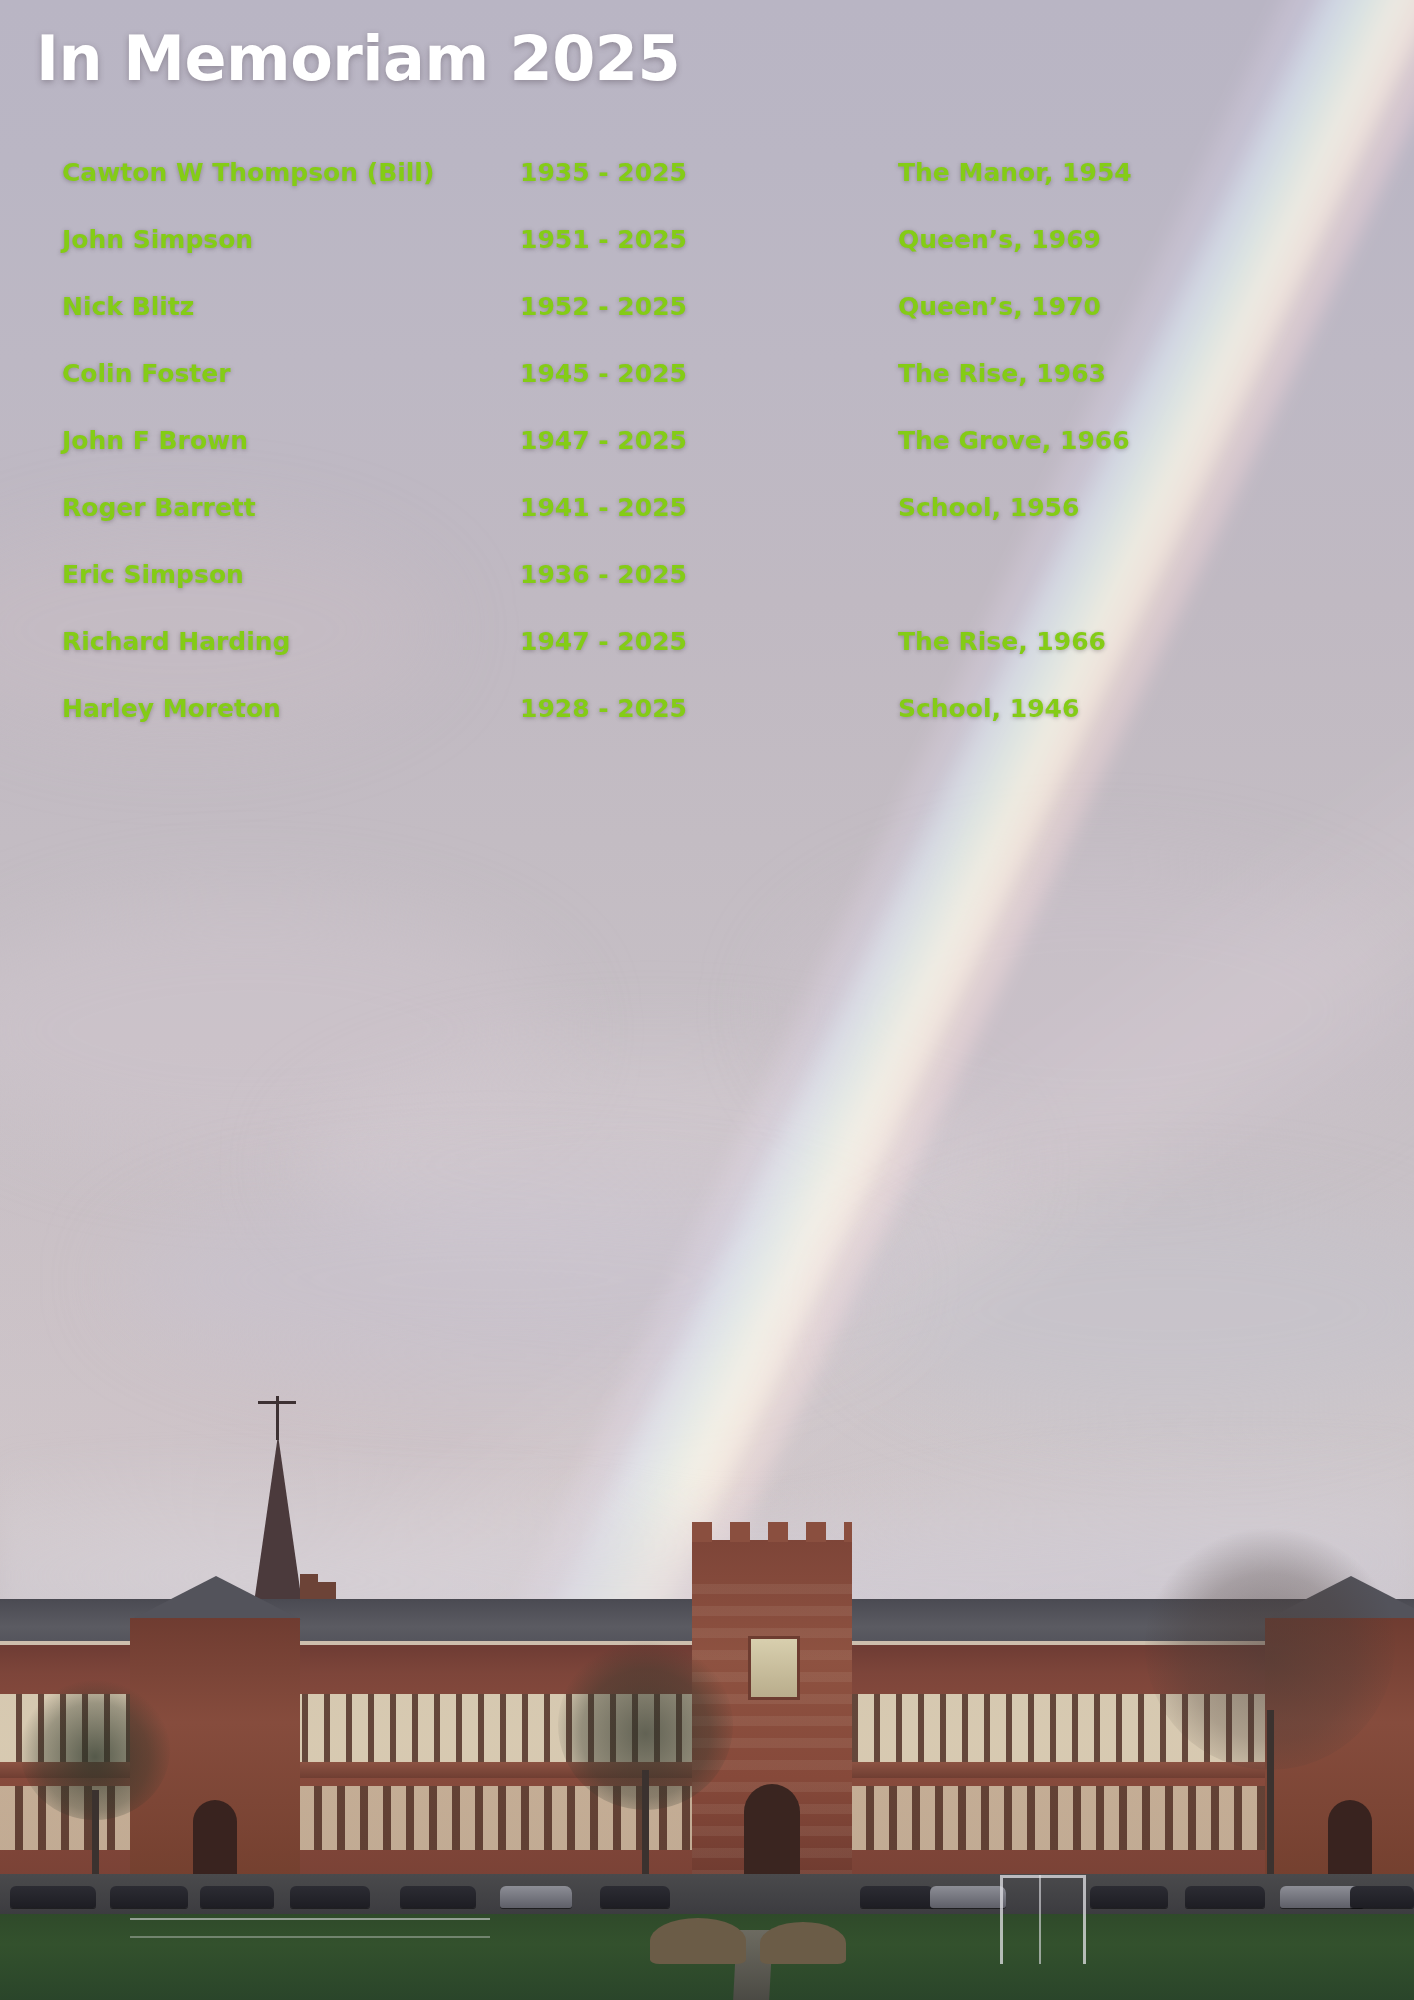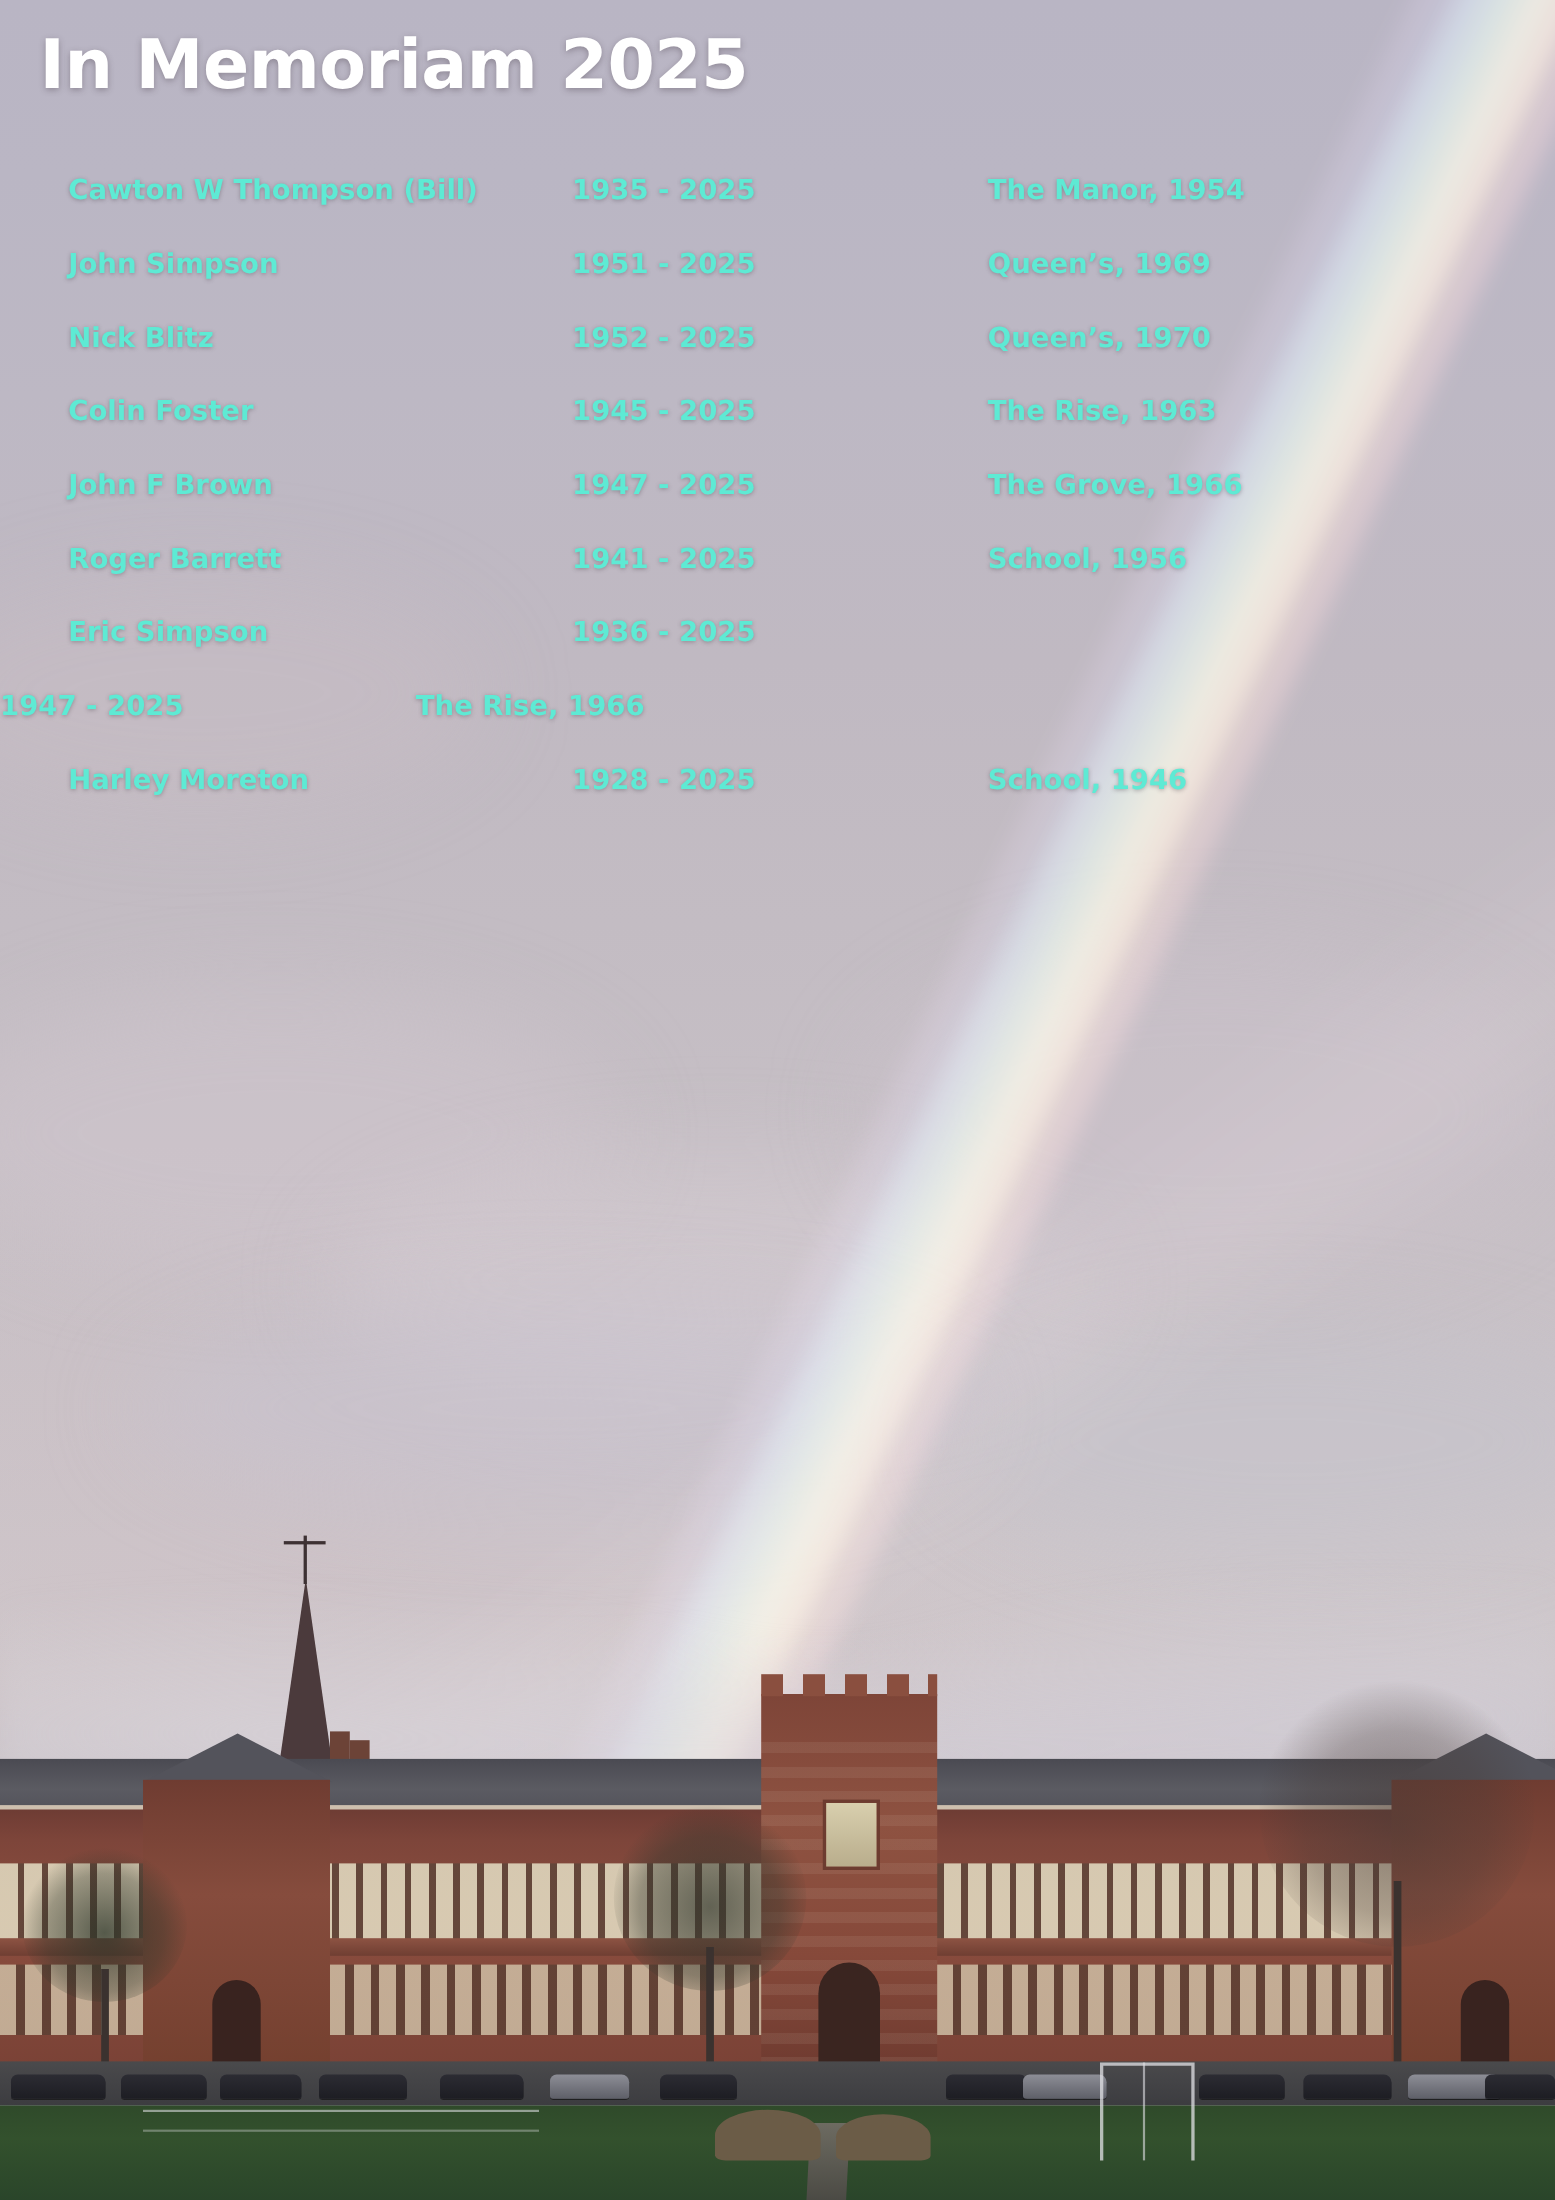--- a/index.html
+++ b/index.html
@@ -422,21 +422,21 @@
   }
   .memoriam-row {
     display: flex;
     align-items: baseline;
     height: 67px;
   }
   .col-name  { width: 520px; padding-left: 62px; box-sizing: border-box; }
   .col-years { width: 378px; }
   .col-house { width: 420px; }
   .memoriam-row span {
-    color: #5eead4;
+    color: #84cc16;
     font-size: 25px;
     font-weight: bold;
     text-shadow: 0 1px 4px rgba(70,60,70,0.40);
     white-space: nowrap;
   }
 </style>
 </head>
 <body>
 
 <div id="page">
@@ -564,20 +564,21 @@
         <span class="col-years">1941 - 2025</span>
         <span class="col-house">School, 1956</span>
       </div>
 
       <div class="memoriam-row">
         <span class="col-name">Eric Simpson</span>
         <span class="col-years">1936 - 2025</span>
       </div>
 
       <div class="memoriam-row">
+        <span class="col-name">Richard Harding</span>
         <span class="col-years">1947 - 2025</span>
         <span class="col-house">The Rise, 1966</span>
       </div>
 
       <div class="memoriam-row">
         <span class="col-name">Harley Moreton</span>
         <span class="col-years">1928 - 2025</span>
         <span class="col-house">School, 1946</span>
       </div>
 

